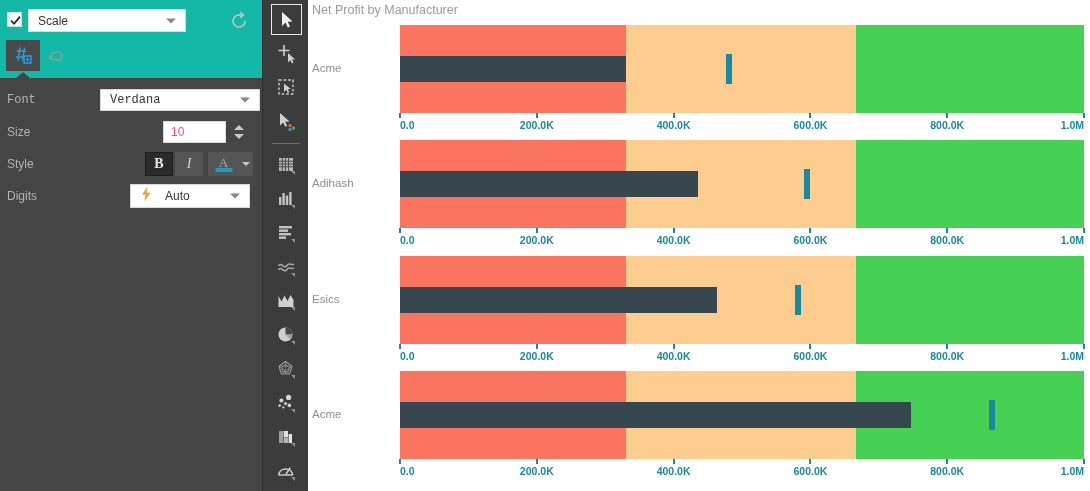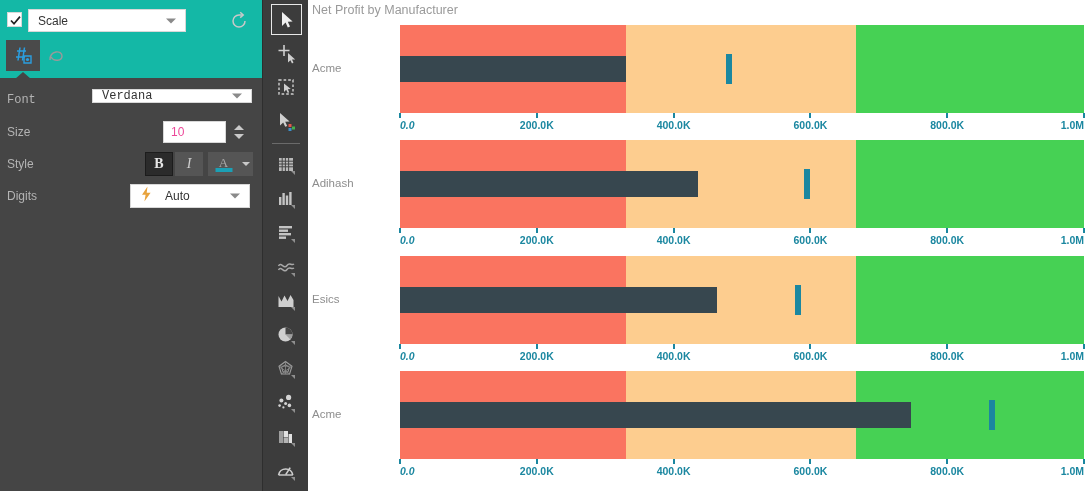--- a/index.html
+++ b/index.html
@@ -22,21 +22,21 @@
 
   .tabstrip{position:absolute;left:0;top:40px;width:262px;height:32px;}
   .tabbtn{position:absolute;top:0;width:34px;height:31px;display:flex;align-items:center;justify-content:center;cursor:pointer;}
   .tabbtn.active{background:#4a4a4a;}
   .tab-pointer{position:absolute;left:15px;top:72px;width:0;height:0;border-left:8px solid transparent;border-right:8px solid transparent;border-bottom:7px solid #454545;}
 
   .panel-body{position:absolute;left:0;top:78px;width:262px;height:413px;background:#454545;}
   .prop-row{position:absolute;left:0;width:262px;height:32px;}
   .prop-label{position:absolute;left:7px;top:50%;transform:translateY(-50%);font-size:12px;color:#b4b4b4;}
 
-  #font-combo{left:92px;top:5px;width:160px;height:14px;}
+  #font-combo{left:100px;top:5px;width:160px;height:22px;}
   #size-field{position:absolute;left:163px;top:5px;width:63px;height:22px;background:#fff;border:1px solid #d8d8d8;box-sizing:border-box;}
   #size-field .txt{position:absolute;left:7px;top:50%;transform:translateY(-50%);font-size:12px;color:#ec4899;}
   .spinner{position:absolute;left:228px;top:4px;width:22px;height:24px;cursor:pointer;}
   .spinner .sp{position:absolute;left:6px;width:0;height:0;border-left:5px solid transparent;border-right:5px solid transparent;}
   .spinner .up{top:5px;border-bottom:5px solid #c9c9c9;}
   .spinner .dn{top:14px;border-top:5px solid #c9c9c9;}
 
   .stylebtn{position:absolute;top:4px;height:24px;display:flex;align-items:center;justify-content:center;background:#555555;cursor:pointer;}
   .stylebtn.active{background:#2b2b2b;border:1px solid #1c1c1c;box-sizing:border-box;}
   #bold-btn{left:145px;width:28px;font-weight:bold;font-size:14px;color:#e6e6e6;font-family:"Liberation Serif",serif;}
@@ -61,21 +61,21 @@
   .chart-area{position:absolute;left:308px;top:0;width:782px;height:491px;background:#ffffff;overflow:hidden;}
   .chart-title{position:absolute;left:4px;top:3px;font-size:12.5px;color:#9a9a9a;white-space:nowrap;}
   .row{position:absolute;left:0;width:910px;}
   .row-label{position:absolute;font-size:11.5px;color:#8e8e8e;white-space:nowrap;}
   .band{position:absolute;top:0;height:88px;}
   .measure{position:absolute;height:26px;background:#37474f;}
   .marker{position:absolute;width:6px;height:30px;background:#1b87a0;}
   .axis{position:absolute;height:24px;left:0;width:782px;}
   .tick{position:absolute;top:0;width:2px;height:5px;background:#1b87a0;}
   .ticklabel{position:absolute;top:6px;font-size:10.5px;font-weight:bold;color:#1b87a0;transform:translateX(-50%);white-space:nowrap;}
-  .ticklabel.first{transform:translateX(0);font-style:italic;}
+  .ticklabel.first{transform:translateX(0);}
   .ticklabel.last{transform:translateX(-100%);}
 </style>
 </head>
 <body>
 
 <div id="app">
 
   <div class="left-panel">
 
     <div class="panel-top">

